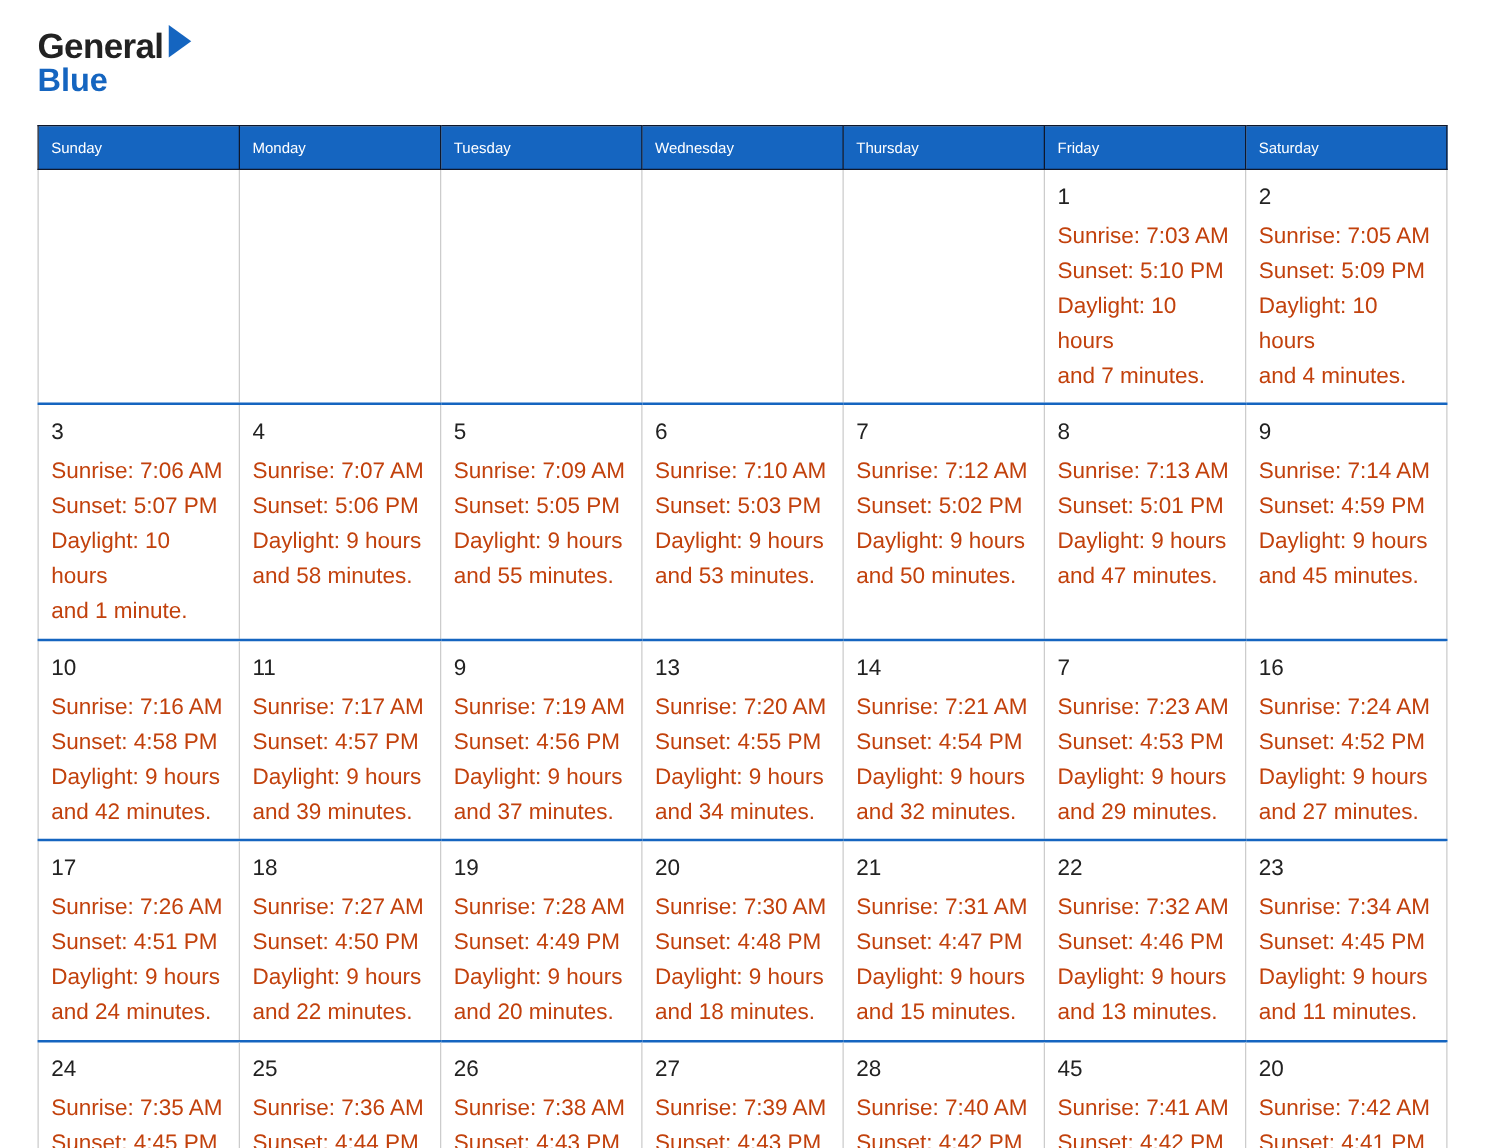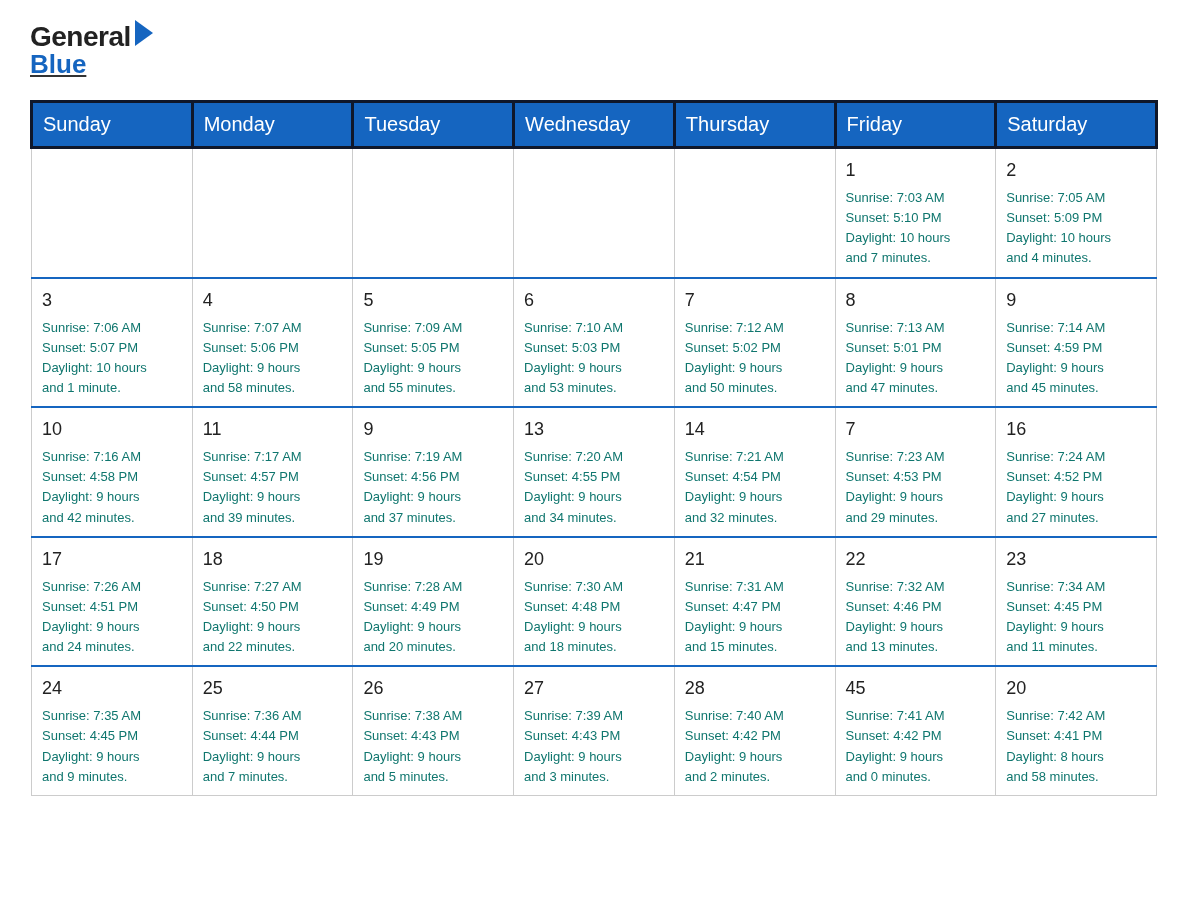--- a/index.html
+++ b/index.html
@@ -36,24 +36,24 @@
       margin-top: 4px;
     }
     .calendar {
       width: 100%;
       border-collapse: collapse;
     }
     .calendar th {
       background-color: #1565c0;
       color: #fff;
       padding: 10px 10px;
-      font-size: 20px;
+      font-size: 12px;
       font-weight: normal;
       text-align: left;
-      border: 3px solid #0f172a;
+      border: 1px solid #0f172a;
     }
     .calendar td {
       vertical-align: top;
       padding: 8px 10px;
       border: 1px solid #ccc;
       width: 14.28%;
       min-height: 100px;
       background: #fff;
       font-size: 13px;
       line-height: 1.5;
@@ -65,38 +65,37 @@
       border-top: 1px solid #ccc;
     }
     .day-number {
       font-size: 18px;
       font-weight: normal;
       color: #222;
       display: block;
       margin-bottom: 4px;
     }
     .day-info {
-      color: #0f766e;
-      font-size: 13px;
+      color: #c2410c;
+      font-size: 18px;
       line-height: 1.55;
     }
     .empty-cell {
       background: #f9f9f9;
     }
     .general-text {
       font-size: 28px;
       font-weight: bold;
       color: #222;
       letter-spacing: -0.5px;
     }
     .blue-row {
       display: flex;
       align-items: center;
       margin-top: -4px;
-      text-decoration: underline;
     }
     .blue-text {
       font-size: 26px;
       font-weight: bold;
       color: #1565c0;
     }
     .arrow-right {
       width: 0;
       height: 0;
       border-top: 13px solid transparent;

